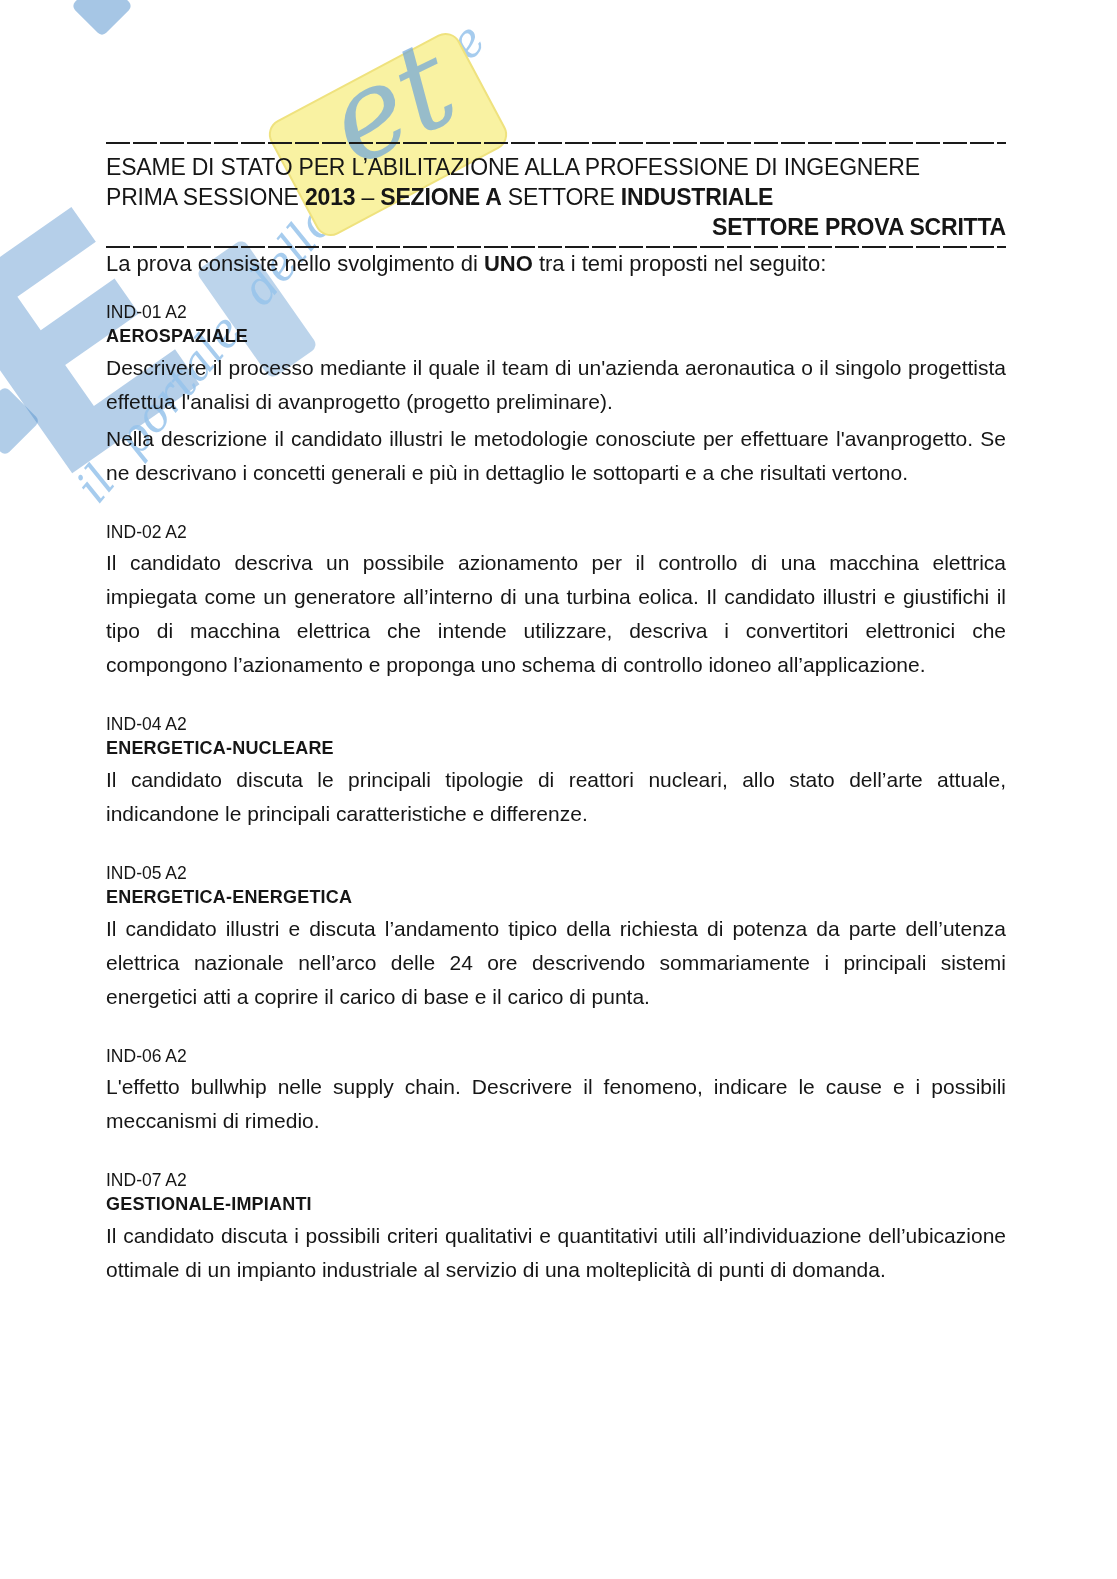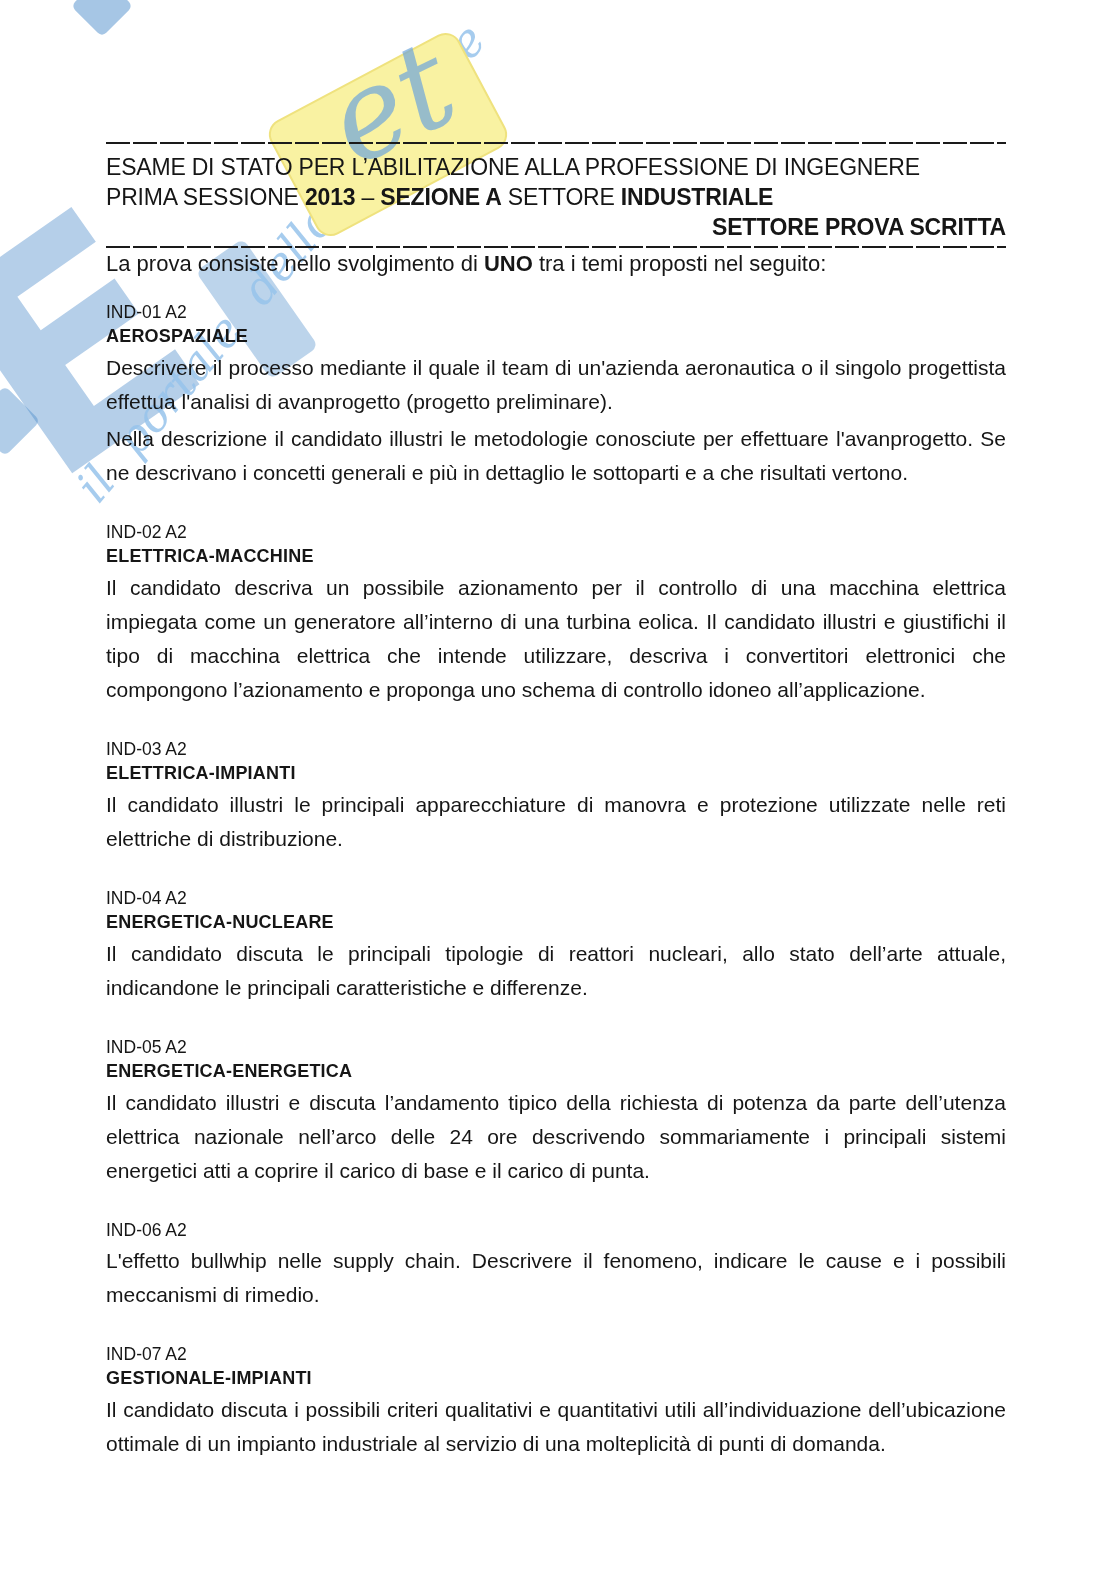--- a/index.html
+++ b/index.html
@@ -105,29 +105,23 @@
 
     <section class="topic topic-first">
       <div class="code">IND-01 A2</div>
       <h2 class="topic-title">AEROSPAZIALE</h2>
       <p>Descrivere il processo mediante il quale il team di un'azienda aeronautica o il singolo progettista effettua l'analisi di avanprogetto (progetto preliminare).</p>
       <p>Nella descrizione il candidato illustri le metodologie conosciute per effettuare l'avanprogetto. Se ne descrivano i concetti generali e più in dettaglio le sottoparti e a che risultati vertono.</p>
     </section>
 
     <section class="topic">
       <div class="code">IND-02 A2</div>
-      <h2 class="topic-title">ELETTRICA-MACCHINE</h2>
       <p>Il candidato descriva un possibile azionamento per il controllo di una macchina elettrica impiegata come un generatore all’interno di una turbina eolica. Il candidato illustri e giustifichi il tipo di macchina elettrica che intende utilizzare, descriva i convertitori elettronici che compongono l’azionamento e proponga uno schema di controllo idoneo all’applicazione.</p>
     </section>
 
-    <section class="topic">
-      <div class="code">IND-03 A2</div>
-      <h2 class="topic-title">ELETTRICA-IMPIANTI</h2>
-      <p>Il candidato illustri le principali apparecchiature di manovra e protezione utilizzate nelle reti elettriche di distribuzione.</p>
-    </section>
 
     <section class="topic">
       <div class="code">IND-04 A2</div>
       <h2 class="topic-title">ENERGETICA-NUCLEARE</h2>
       <p>Il candidato discuta le principali tipologie di reattori nucleari, allo stato dell’arte attuale, indicandone le principali caratteristiche e differenze.</p>
     </section>
 
     <section class="topic">
       <div class="code">IND-05 A2</div>
       <h2 class="topic-title">ENERGETICA-ENERGETICA</h2>

